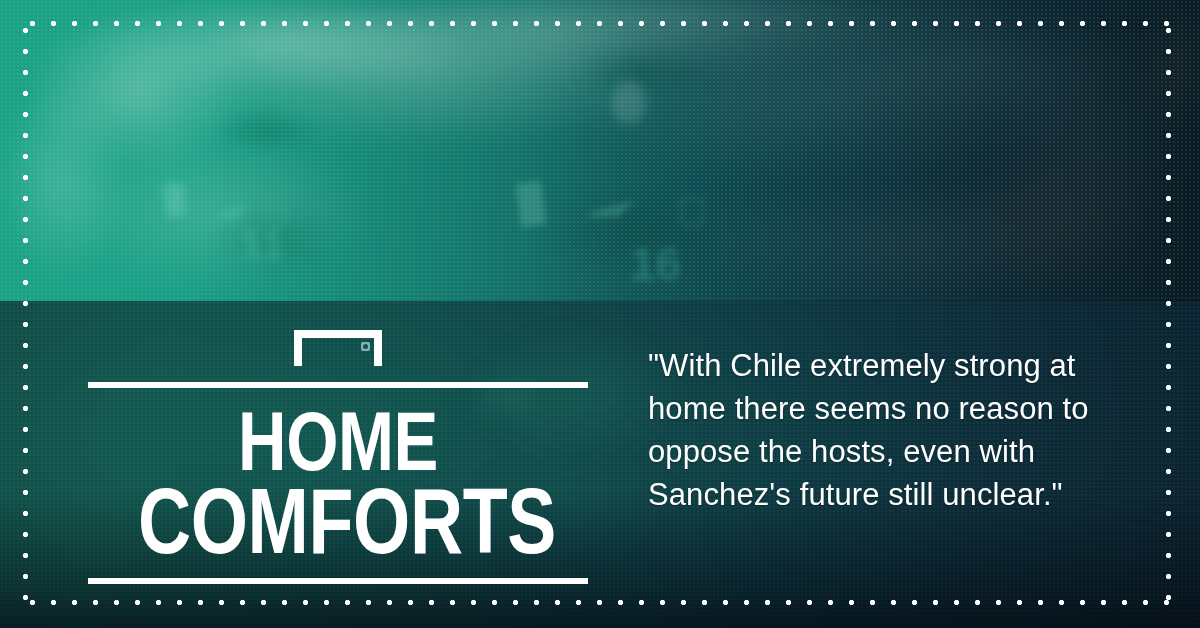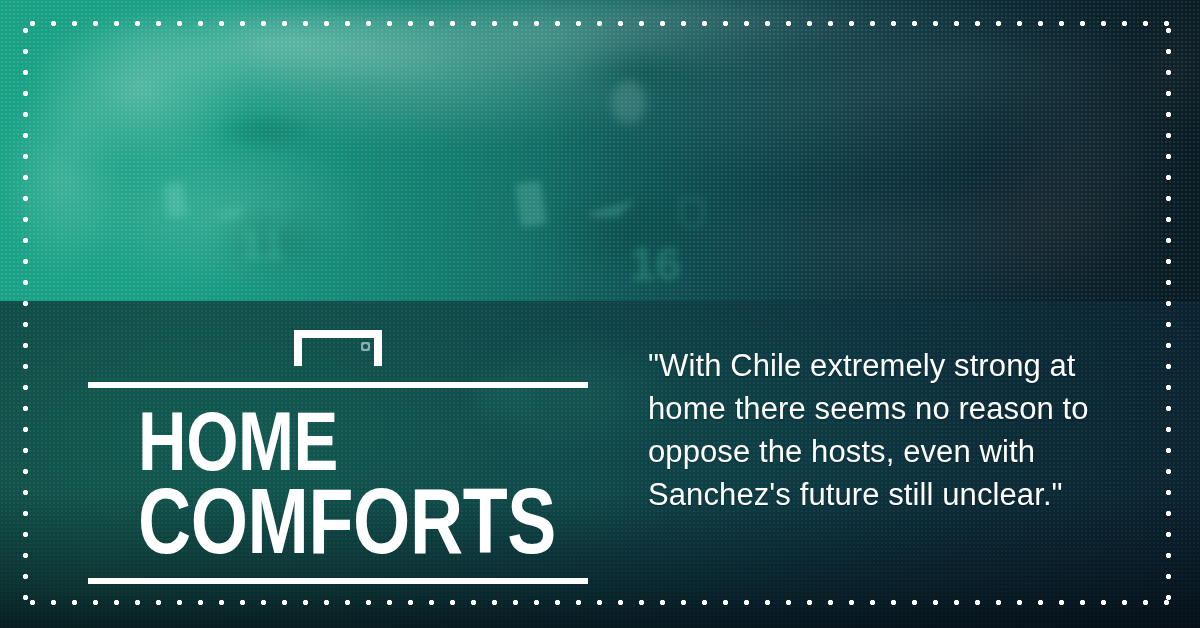--- a/index.html
+++ b/index.html
@@ -204,21 +204,21 @@
     background-image:radial-gradient(circle, #ffffff 2.6px, transparent 2.9px);
     background-size:7px 21px; background-position:center 0; background-repeat:repeat-y;
   }
   .frame .left { left:0; }
   .frame .right { right:0; }
 
   
   .title-block {
     position:absolute;
     left:88px; top:330px; width:500px;
-    text-align:left;
+    text-align:center;
   }
   .goal-icon {
     position:relative;
     width:88px; height:36px;
     margin:0 auto 16px auto;
   }
   .goal-icon .post-l,
   .goal-icon .post-r {
     position:absolute; bottom:0; width:8px; height:36px; background:#ffffff;
   }

